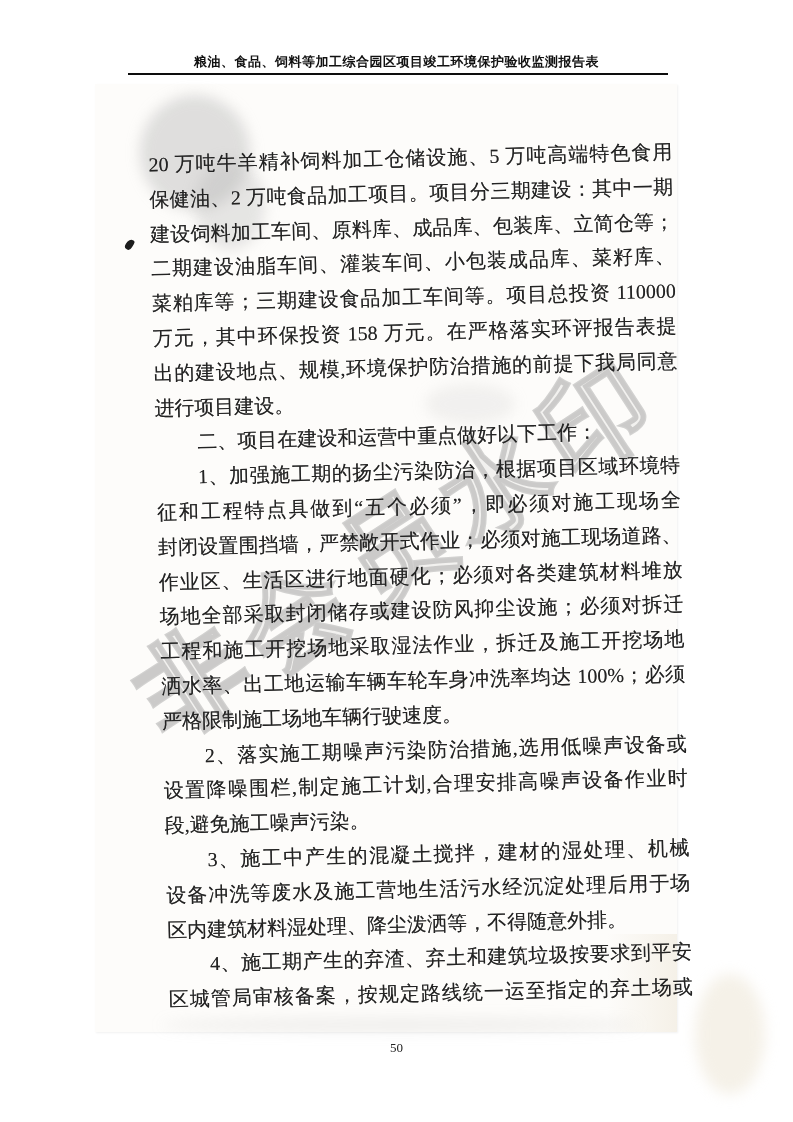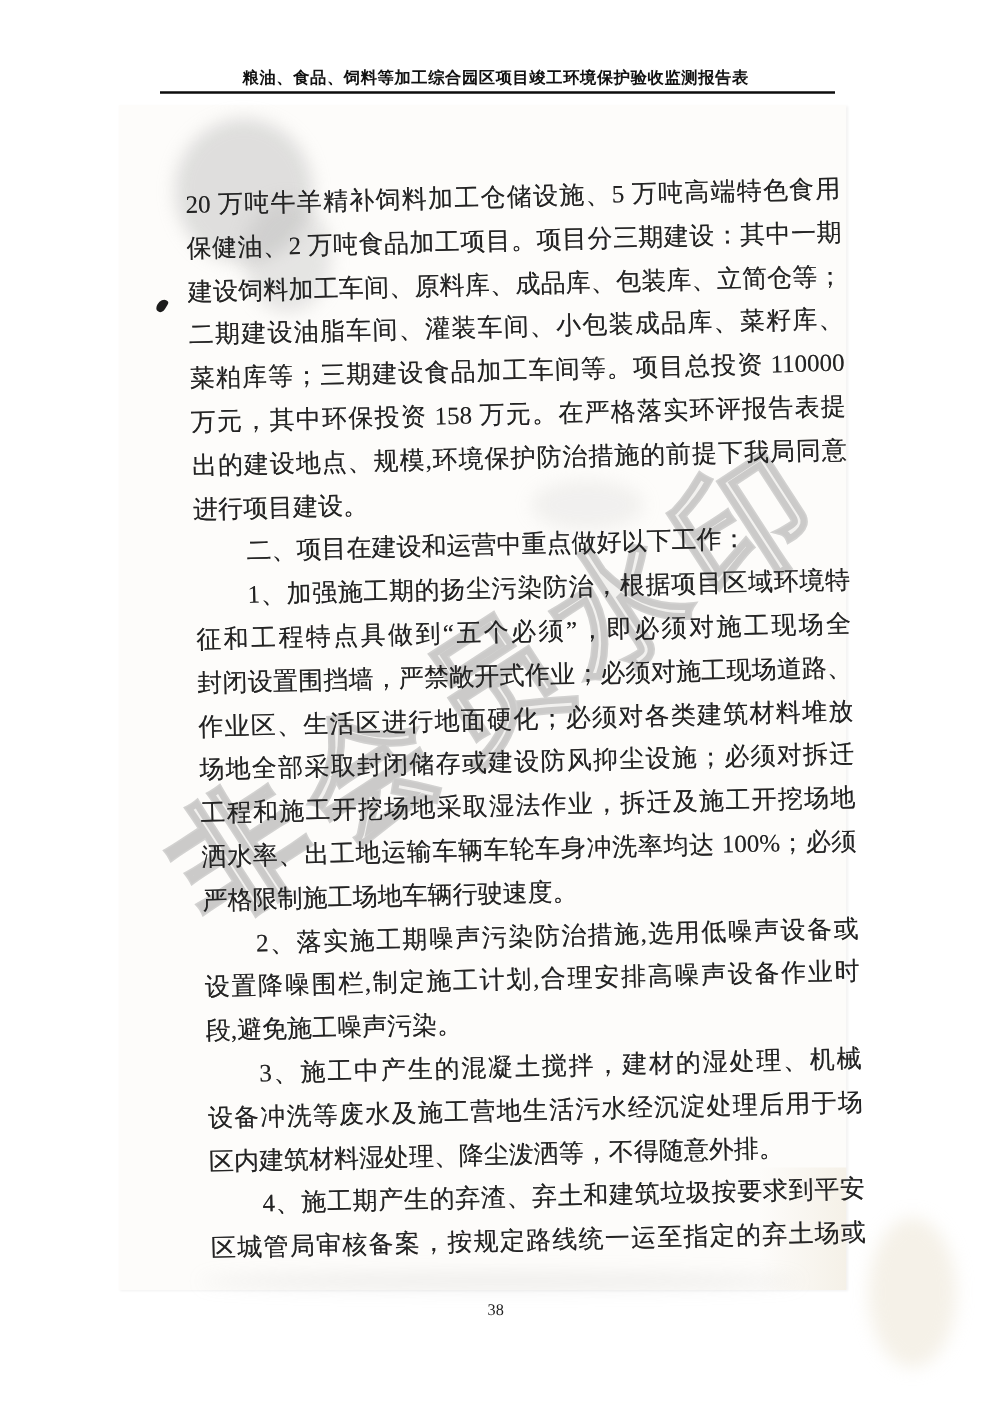--- a/index.html
+++ b/index.html
@@ -121,15 +121,15 @@
       <div class="bline">段,避免施工噪声污染。</div>
       <div class="bline ind jst">3、施工中产生的混凝土搅拌，建材的湿处理、机械</div>
       <div class="bline jst">设备冲洗等废水及施工营地生活污水经沉淀处理后用于场</div>
       <div class="bline">区内建筑材料湿处理、降尘泼洒等，不得随意外排。</div>
       <div class="bline ind jst">4、施工期产生的弃渣、弃土和建筑垃圾按要求到平安</div>
       <div class="bline jst">区城管局审核备案，按规定路线统一运至指定的弃土场或</div>
     </div>
 
   <div class="ink-mark"></div>
 
-  <div class="page-number">38</div>
+  <div class="page-number">50</div>
 
 </div>
 
 </body></html>

